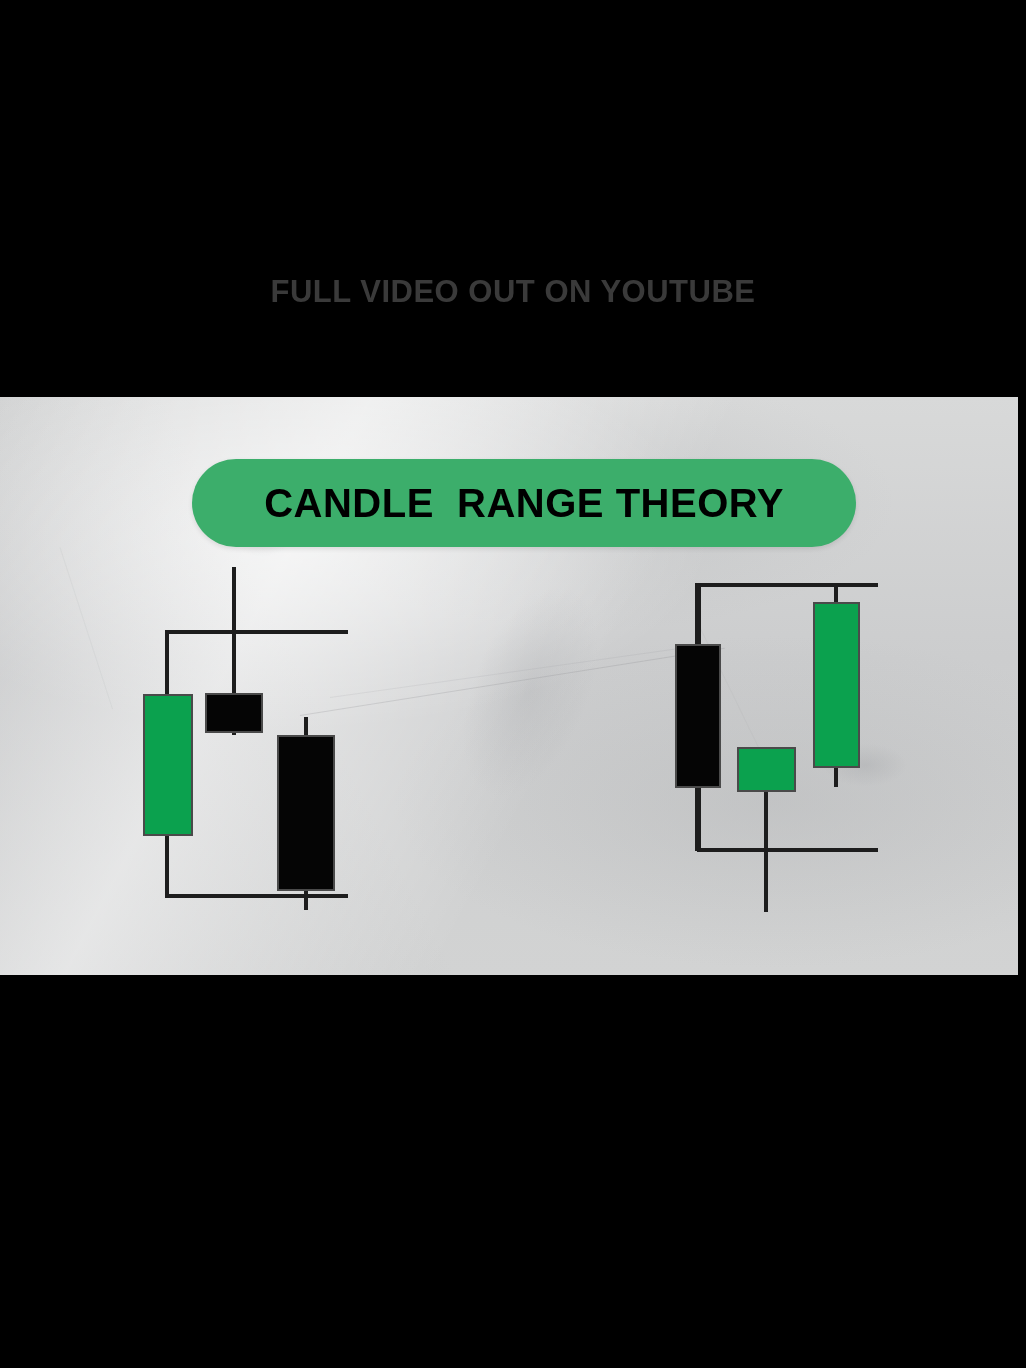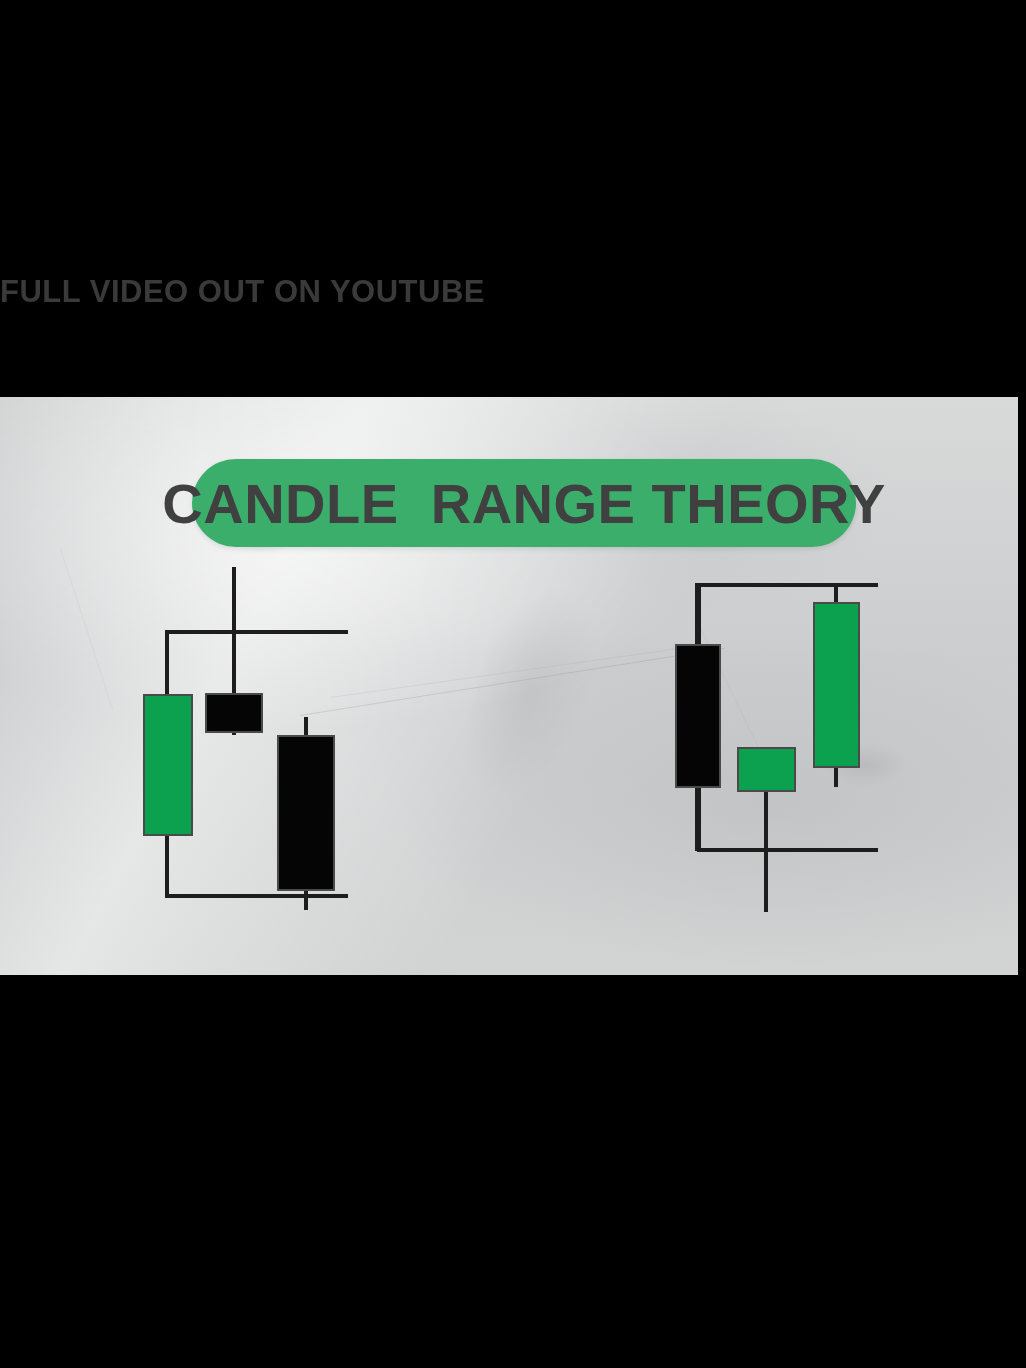--- a/index.html
+++ b/index.html
@@ -21,21 +21,21 @@
     inset: 0;
     background: #000000;
   }
 
   
   #caption {
     position: absolute;
     left: 0;
     top: 272px;
     width: 1026px;
-    text-align: left;
+    text-align: center;
     color: #3a3a3a;
     font-size: 31px;
     font-weight: 600;
     letter-spacing: 0.5px;
     line-height: 40px;
     white-space: nowrap;
     user-select: none;
   }
 
   
@@ -88,22 +88,22 @@
     width: 664px;
     height: 88px;
     background: #3cae6b;
     border-radius: 44px;
     display: flex;
     align-items: center;
     justify-content: center;
     box-shadow: 0 2px 5px rgba(0,0,0,0.10);
   }
   #title-pill .title-text {
-    color: #404040;
-    font-size: 56px;
+    color: #000000;
+    font-size: 40px;
     font-weight: 800;
     letter-spacing: 0.5px;
     white-space: pre;
     user-select: none;
   }
 
   
   #chart-layer {
     position: absolute;
     inset: 0;

